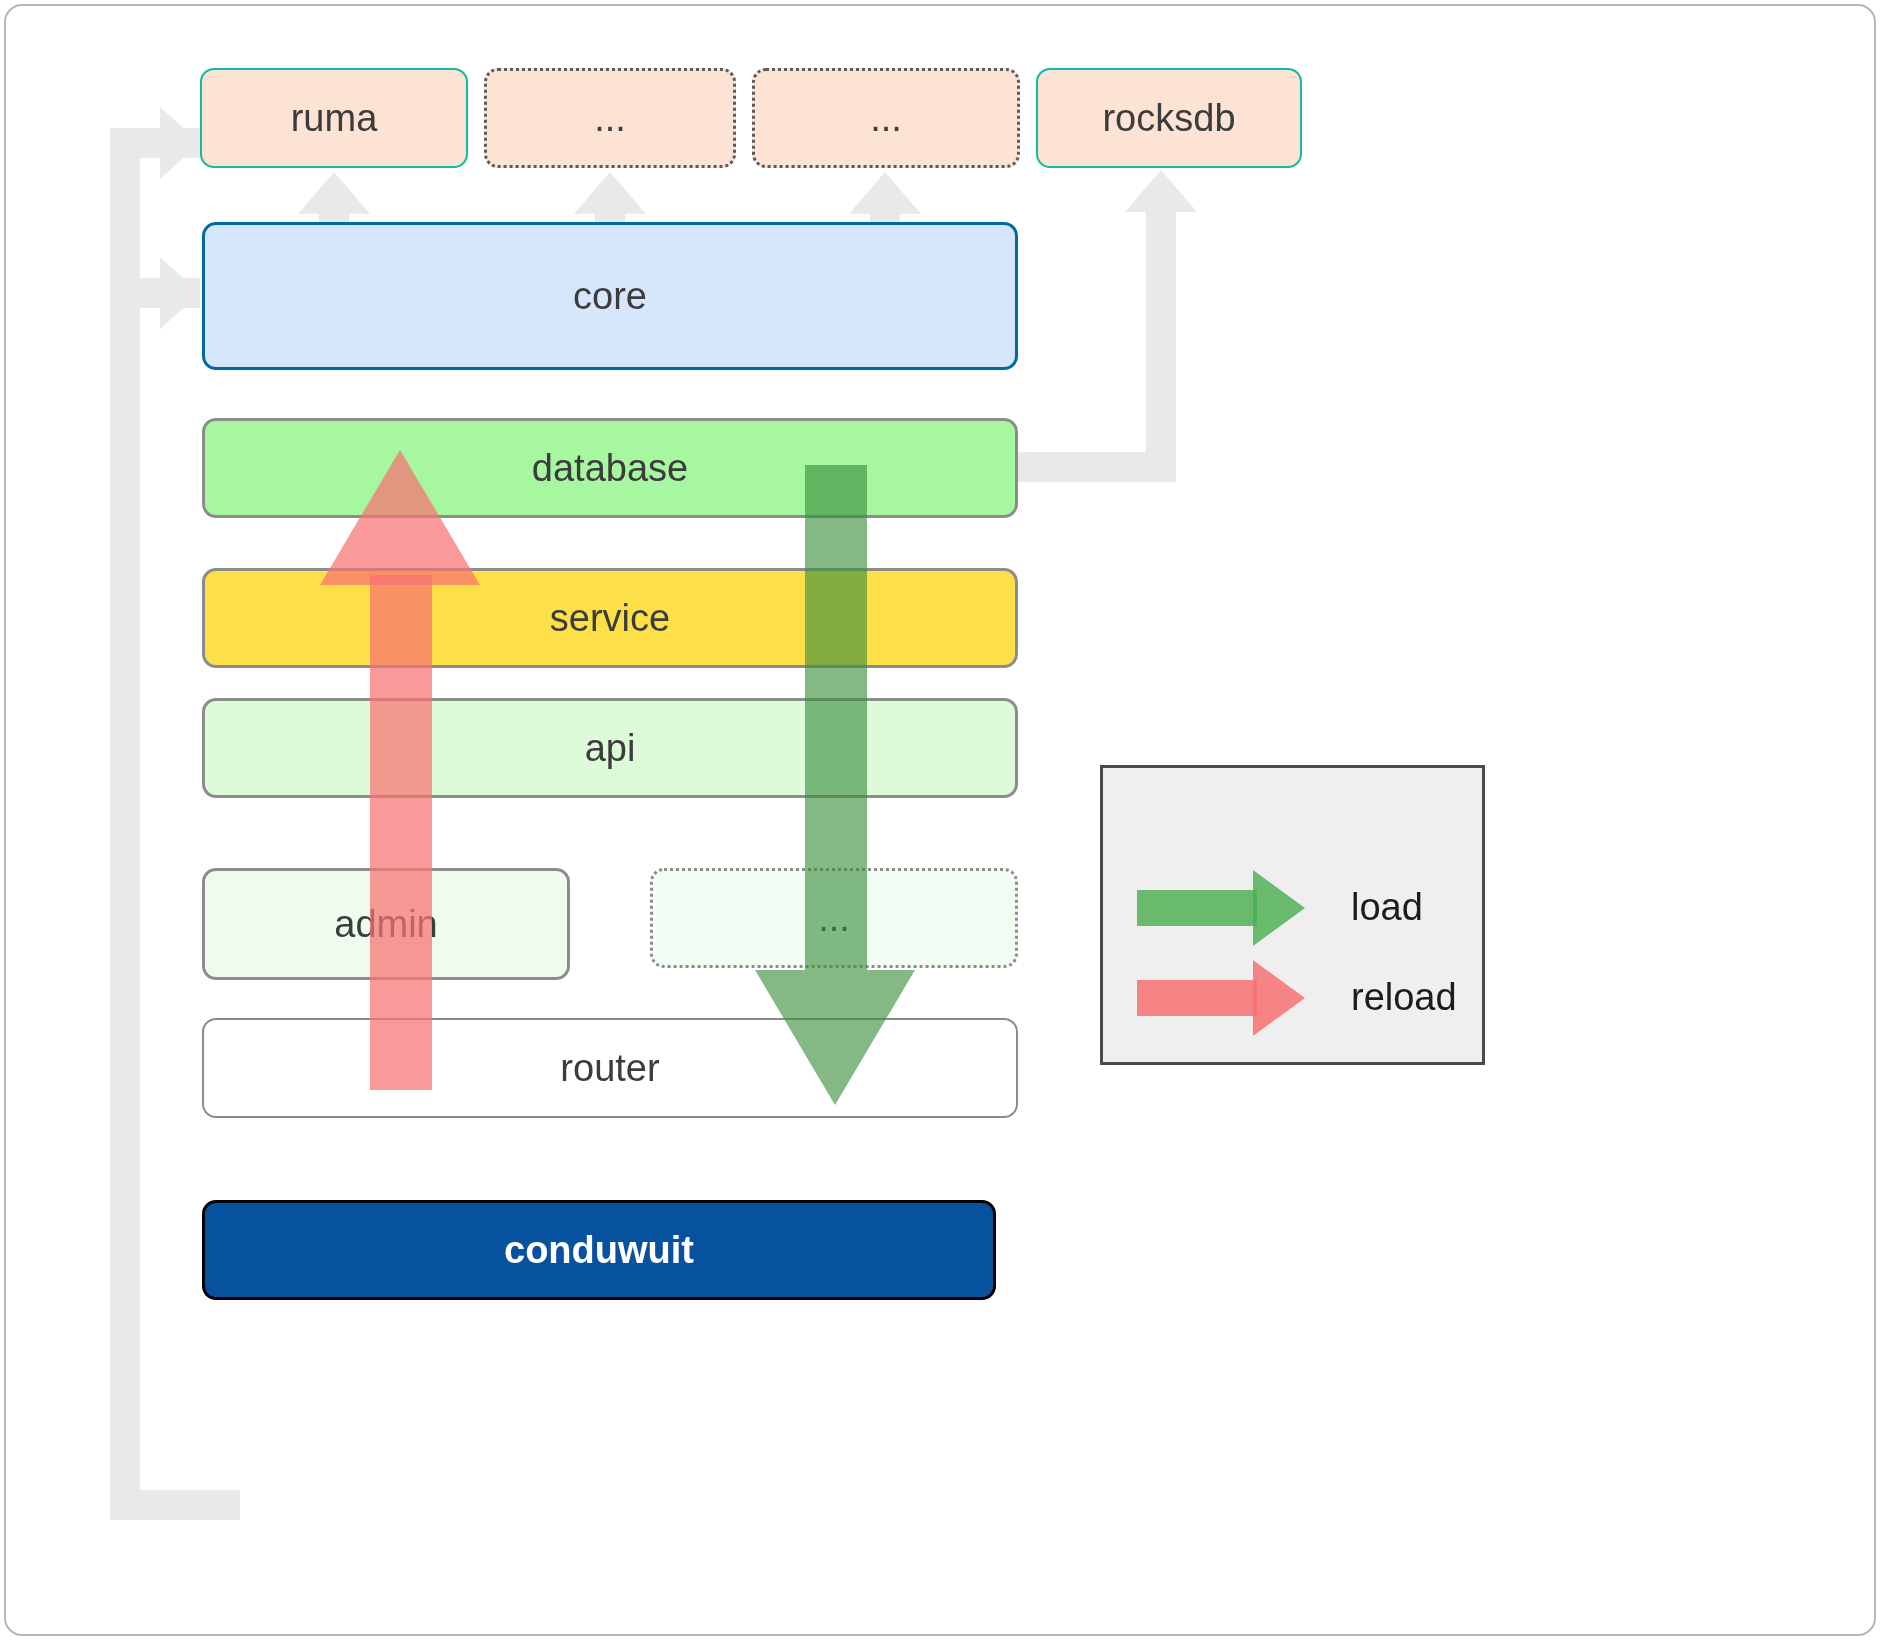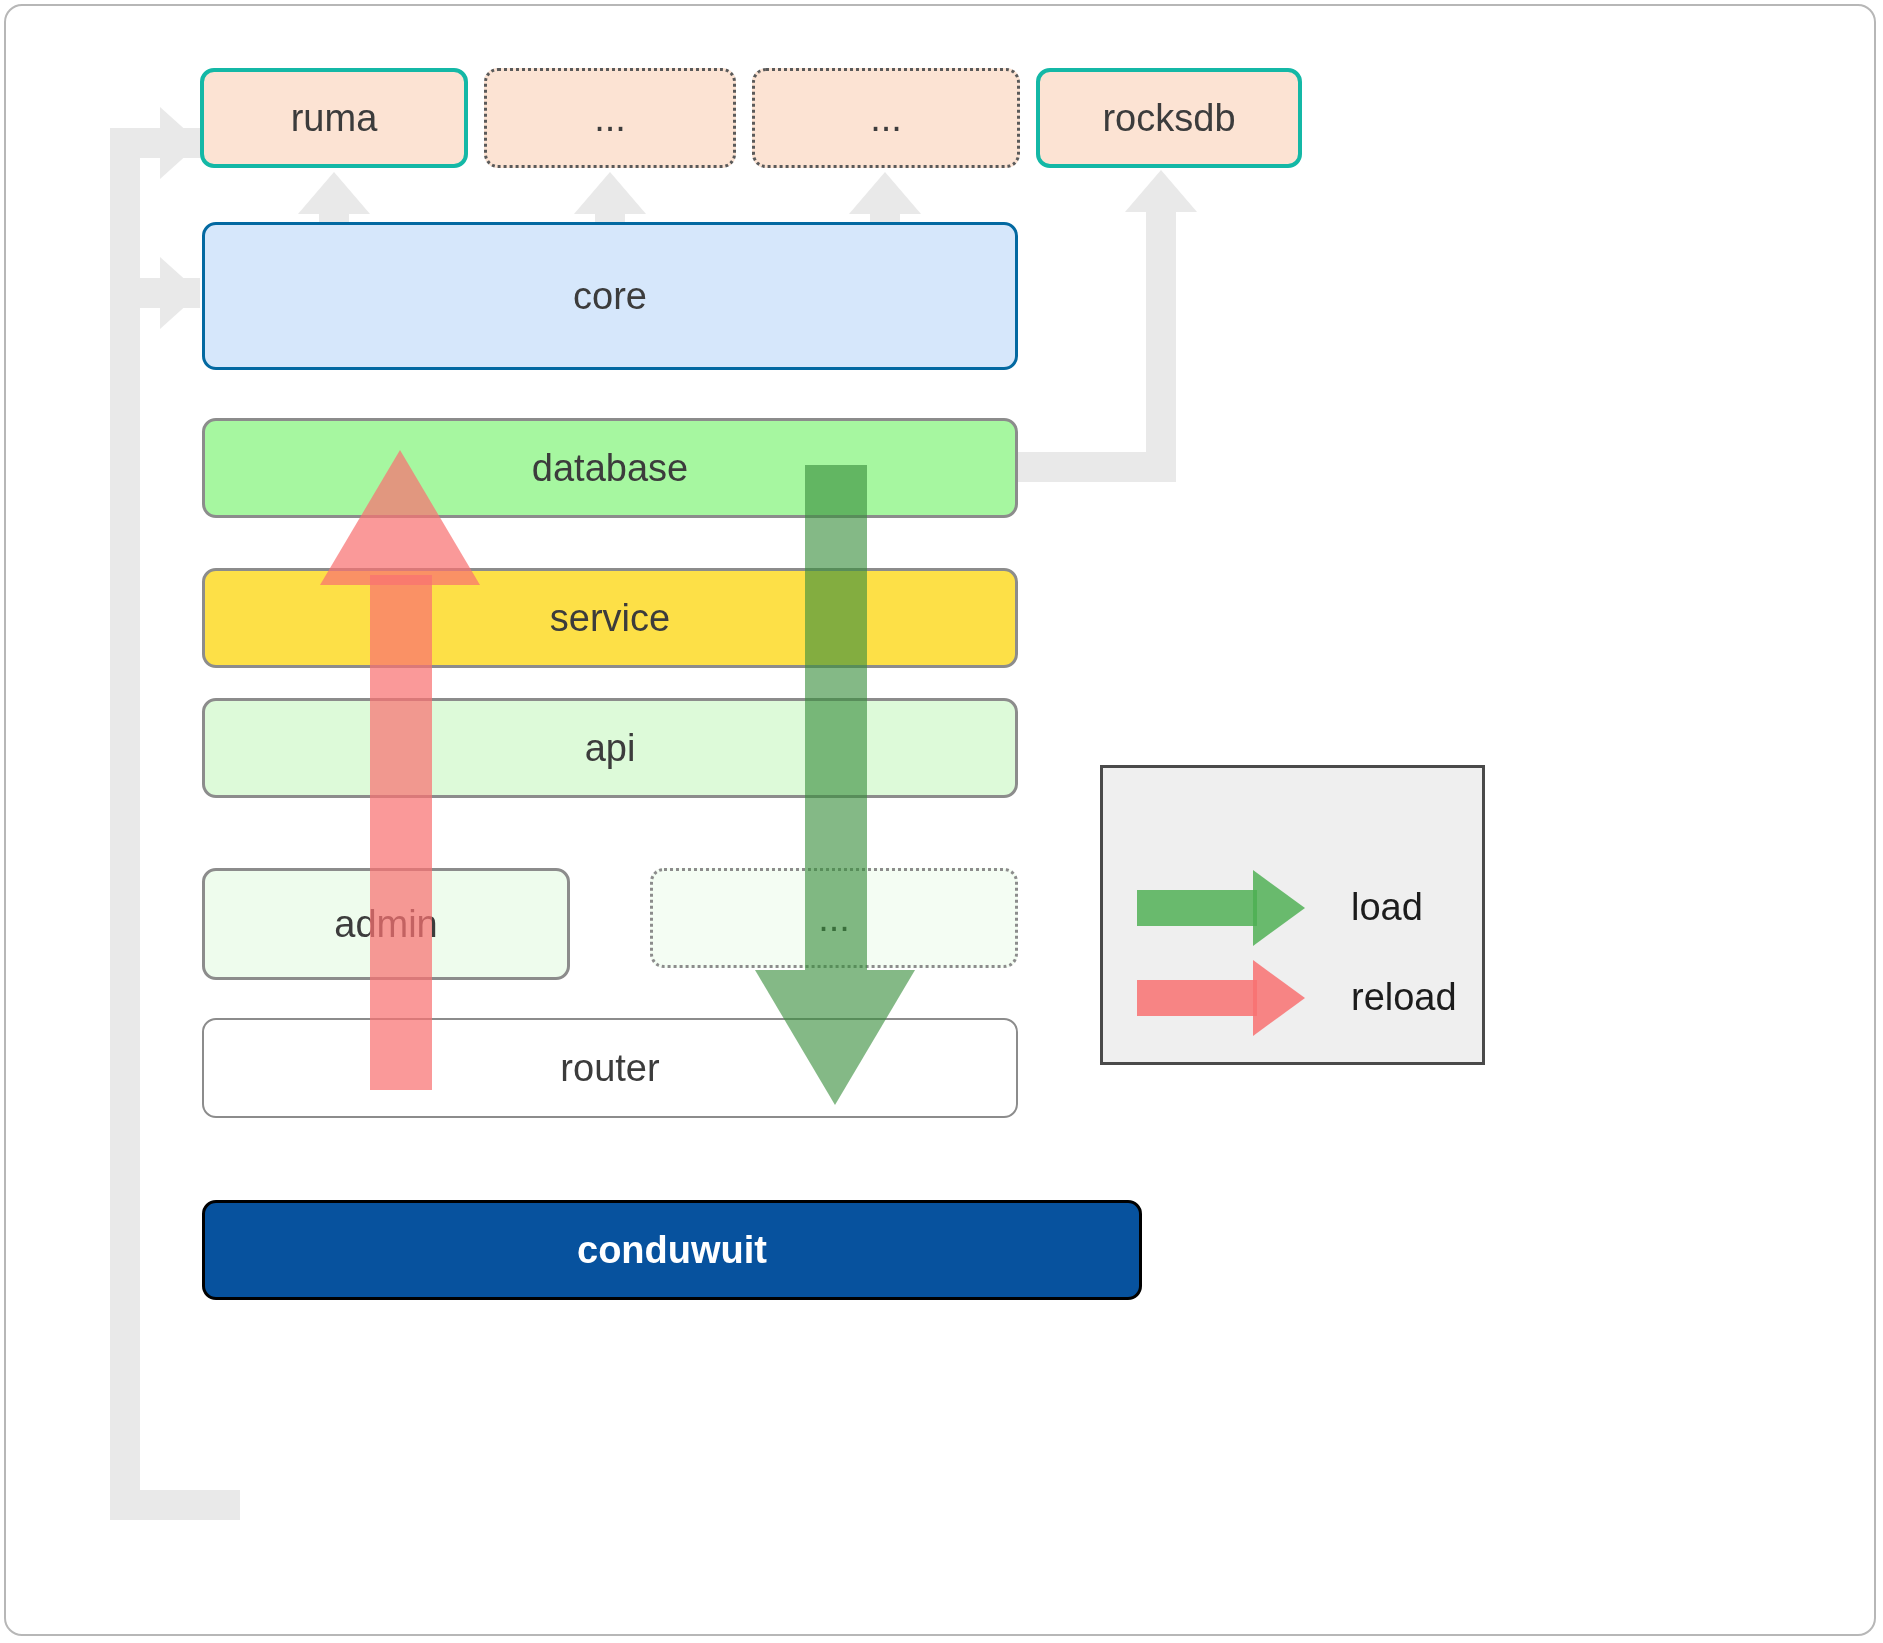--- a/index.html
+++ b/index.html
@@ -37,21 +37,21 @@
     border-radius: 12px;
     font-size: 38px;
     color: #3c3c3c;
     z-index: 5;
   }
   .node.dotted { border-style: dotted; }
   .node.solid  { border-style: solid; }
 
   .dep {
     background: #fce3d3;
-    border: 4px solid #14b8a6;
+    border: 2px solid #14b8a6;
     border-radius: 14px;
   }
   .dep.dotted { border: 3px dotted #5a5a5a; }
 
   .core-box {
     background: #d6e7fb;
     border: 3px solid #0369a1;
     border-radius: 14px;
   }
   .lvl {
@@ -202,21 +202,21 @@
   </div>
 
   <div class="node lvl dotted" style="left:650px; top:868px; width:368px; height:100px; background:#f4fdf3;">
     <span>...</span>
   </div>
 
   <div class="node lvl" style="left:202px; top:1018px; width:816px; height:100px; background:#ffffff; border-width:2px;">
     <span>router</span>
   </div>
 
-  <div class="node brand" style="left:202px; top:1200px; width:940px; height:100px;">
+  <div class="node brand" style="left:202px; top:1200px; width:794px; height:100px;">
     <span>conduwuit</span>
   </div>
 
   <div class="flow" style="left:320px; top:450px; width:160px; height:640px;">
     <div class="flow-shaft unload-shaft" style="left:50px; top:125px; width:62px; height:515px;"></div>
     <div class="flow-head unload-head" style="left:0px; top:0px;"></div>
   </div>
 
   <div class="flow" style="left:755px; top:465px; width:160px; height:640px;">
     <div class="flow-shaft load-shaft" style="left:50px; top:0px; width:62px; height:505px;"></div>

